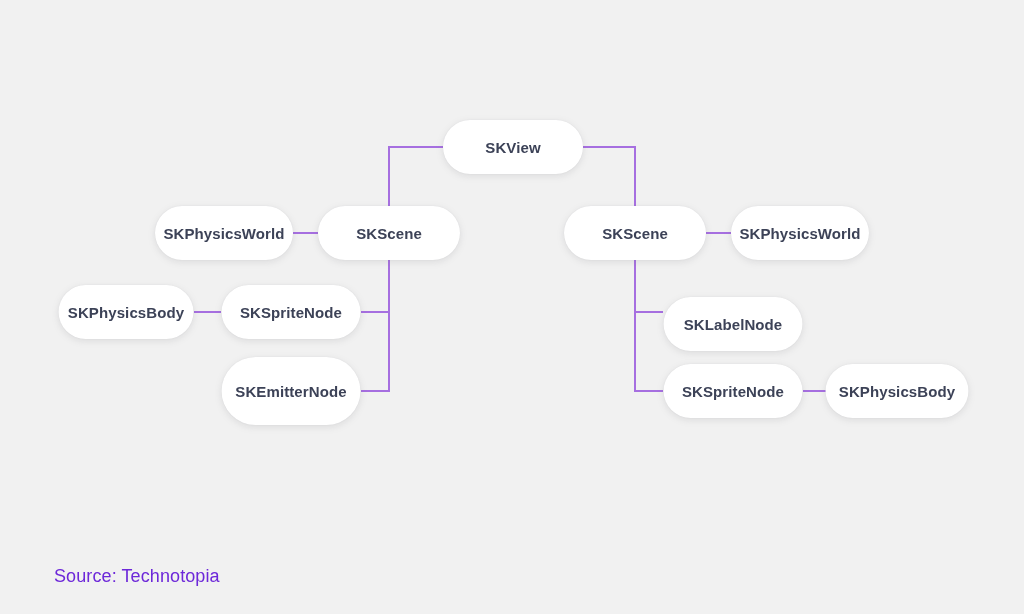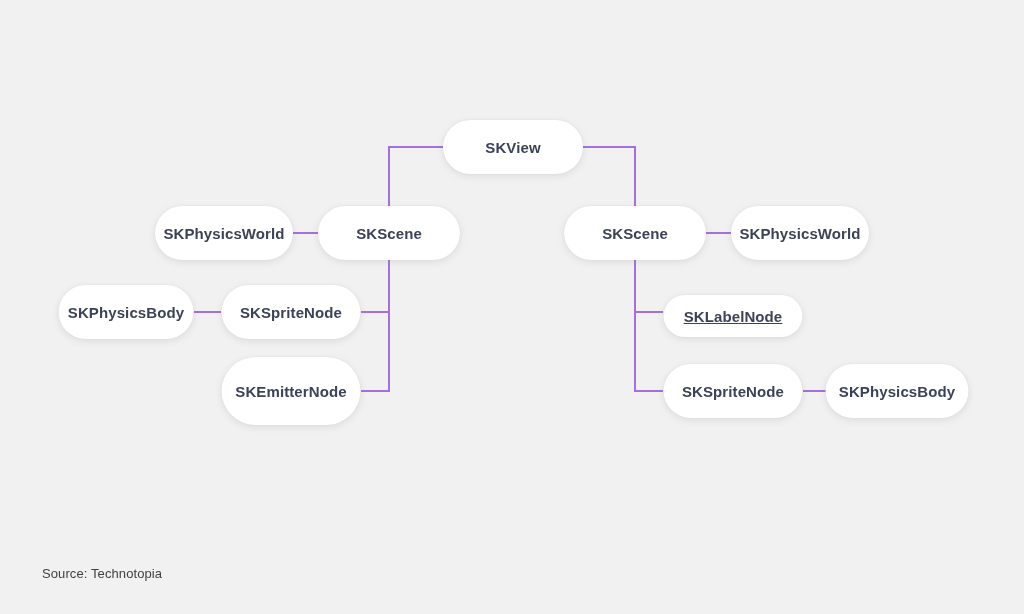--- a/index.html
+++ b/index.html
@@ -37,25 +37,25 @@
     font-weight: bold;
     letter-spacing: 0.1px;
     border-radius: 999px;
     box-shadow: 0 2px 7px rgba(120,120,130,0.18), 0 0 1px rgba(120,120,130,0.16);
     white-space: nowrap;
     transform: translate(-50%, -50%);
     z-index: 2;
   }
   #caption {
     position: absolute;
-    left: 42px;
+    left: 54px;
     top: 566px;
-    font-size: 13px;
+    font-size: 18px;
     font-weight: normal;
-    color: #404040;
+    color: #6d28d9;
     letter-spacing: 0.1px;
   }
 </style>
 </head>
 <body>
 
 <div id="stage">
 
   <svg id="edges" viewBox="0 0 1024 614" xmlns="http://www.w3.org/2000/svg">
       <path d="M 443 147 L 389 147 L 389 206" fill="none" stroke="#a66fe0" stroke-width="2" stroke-linecap="butt" stroke-linejoin="miter"></path>
@@ -72,20 +72,20 @@
 
   <div id="nodes-layer">
       <div class="node" style="left: 513px; top: 147px; width: 140px; height: 54px;">SKView</div>
       <div class="node" style="left: 389px; top: 233px; width: 142px; height: 54px;">SKScene</div>
       <div class="node" style="left: 224px; top: 233px; width: 138px; height: 54px;">SKPhysicsWorld</div>
       <div class="node" style="left: 291px; top: 312px; width: 139px; height: 54px;">SKSpriteNode</div>
       <div class="node" style="left: 126px; top: 312px; width: 135px; height: 54px;">SKPhysicsBody</div>
       <div class="node" style="left: 291px; top: 391px; width: 139px; height: 68px;">SKEmitterNode</div>
       <div class="node" style="left: 635px; top: 233px; width: 142px; height: 54px;">SKScene</div>
       <div class="node" style="left: 800px; top: 233px; width: 138px; height: 54px;">SKPhysicsWorld</div>
-      <div class="node" style="left: 733px; top: 316px; width: 139px; height: 42px; text-decoration: underline;">SKLabelNode</div>
+      <div class="node" style="left: 733px; top: 324px; width: 139px; height: 54px;">SKLabelNode</div>
       <div class="node" style="left: 733px; top: 391px; width: 139px; height: 54px;">SKSpriteNode</div>
       <div class="node" style="left: 897px; top: 391px; width: 143px; height: 54px;">SKPhysicsBody</div>
     </div>
 
   <div id="caption">Source: Technotopia</div>
 
 </div>
 
 </body></html>

